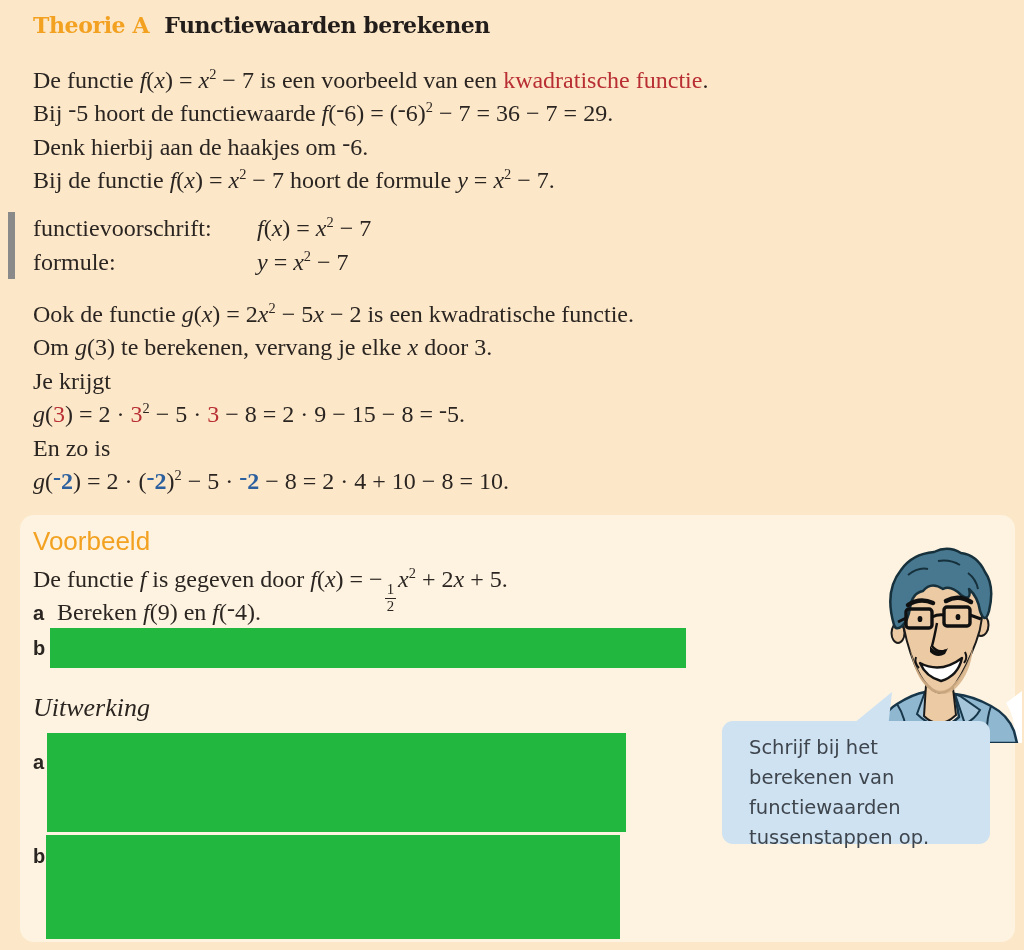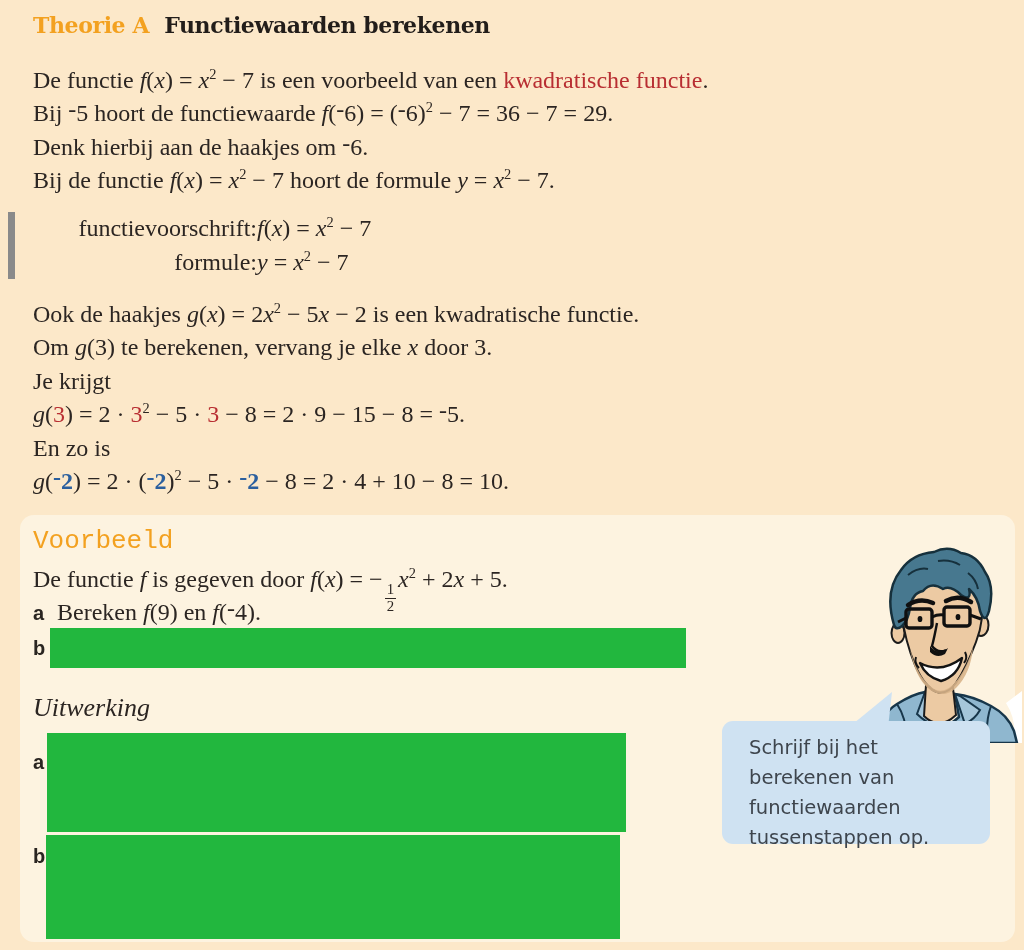--- a/index.html
+++ b/index.html
@@ -25,29 +25,29 @@
   .red{color:var(--red);font-weight:400;}
   .blue{color:var(--blue);font-weight:700;}
   sup{font-size:0.6em;line-height:0;}
   .neg{display:inline-block;transform:translateY(-0.17em);}
   .frac{display:inline-flex;flex-direction:column;align-items:center;vertical-align:-0.5em;
         line-height:1.05;font-size:0.62em;margin:0 2px;}
   .fnum{border-bottom:1.6px solid currentColor;padding:0 2px 0px;}
   .fden{padding-top:0px;}
 
   
-  #defblock{left:8px;top:212px;display:flex;font-size:24px;white-space:nowrap;text-align:right;}
+  #defblock{left:8px;top:212px;display:flex;font-size:24px;white-space:nowrap;}
   #defblock .vbar{width:7px;background:var(--bargray);margin-right:18px;}
   .defrow{display:flex;line-height:33.5px;}
   .dlabel{width:224px;}
 
   
   #example-box{left:20px;top:515px;width:995px;height:427px;background:var(--boxbg);
                border-radius:14px;}
-  #example-heading{left:13px;top:11px;font-family:Liberation Mono, monospace;font-size:26px;
+  #example-heading{left:13px;top:11px;font-family:Liberation Sans, sans-serif;font-size:26px;
                    color:var(--orange);}
   .segline{font-size:24px;white-space:nowrap;}
   #given-line{left:13px;top:44px;line-height:40px;}
   .itemrow{display:flex;align-items:flex-start;}
   .itemlabel{font-family:"Liberation Sans",sans-serif;font-weight:700;font-size:20px;
              color:#2a2521;flex:0 0 auto;}
   #item-a{left:13px;top:84px;}
   #item-a .itemlabel{width:24px;padding-top:3px;}
   #item-b{left:13px;top:113px;align-items:center;}
   #item-b .itemlabel{width:17px;}
@@ -96,21 +96,21 @@
         <span><span class="i">f</span><span>(</span><span class="i">x</span><span>) = </span><span class="i">x</span><sup class="sup">2</sup><span> − 7</span></span>
       </div>
       <div class="defrow">
         <span class="dlabel">formule:</span>
         <span><span class="i">y</span><span> = </span><span class="i">x</span><sup class="sup">2</sup><span> − 7</span></span>
       </div>
     </div>
   </div>
 
   <div class="abs para" style="left:33px;top:298px;">
-      <div class="t-line"><span>Ook de haakjes </span><span class="i">g</span><span>(</span><span class="i">x</span><span>) = 2</span><span class="i">x</span><sup class="sup">2</sup><span> − 5</span><span class="i">x</span><span> − 2 is een kwadratische functie.</span></div>
+      <div class="t-line"><span>Ook de functie </span><span class="i">g</span><span>(</span><span class="i">x</span><span>) = 2</span><span class="i">x</span><sup class="sup">2</sup><span> − 5</span><span class="i">x</span><span> − 2 is een kwadratische functie.</span></div>
       <div class="t-line"><span>Om </span><span class="i">g</span><span>(3) te berekenen, vervang je elke </span><span class="i">x</span><span> door 3.</span></div>
       <div class="t-line"><span>Je krijgt</span></div>
       <div class="t-line"><span class="i">g</span><span>(</span><span class="red">3</span><span>) = 2 · </span><span class="red">3</span><sup class="sup">2</sup><span> − 5 · </span><span class="red">3</span><span> − 8 = 2 · 9 − 15 − 8 = </span><span class="neg">-</span><span>5.</span></div>
       <div class="t-line"><span>En zo is</span></div>
       <div class="t-line"><span class="i">g</span><span>(</span><span class="neg blue">-</span><span class="blue">2</span><span>) = 2 · (</span><span class="neg blue">-</span><span class="blue">2</span><span>)</span><sup class="sup">2</sup><span> − 5 · </span><span class="neg blue">-</span><span class="blue">2</span><span> − 8 = 2 · 4 + 10 − 8 = 10.</span></div>
     </div>
 
   <div id="example-box" class="abs">
     <div id="example-heading" class="abs">Voorbeeld</div>
 

